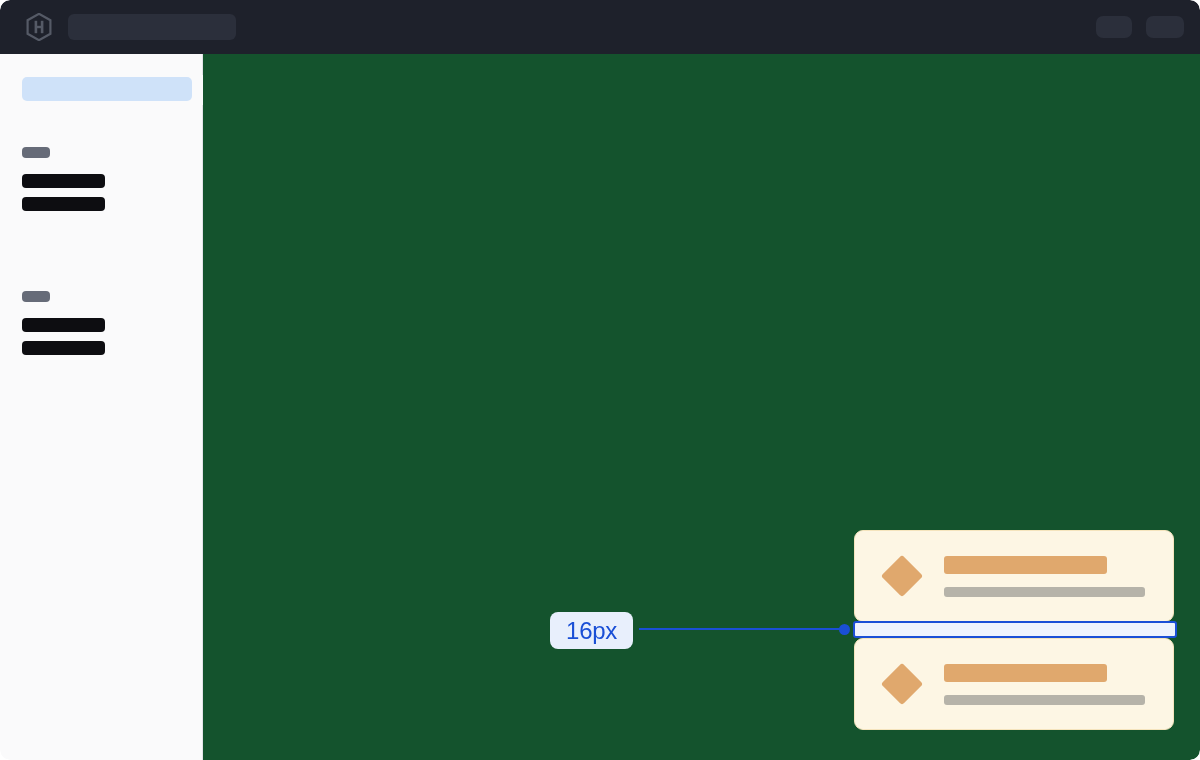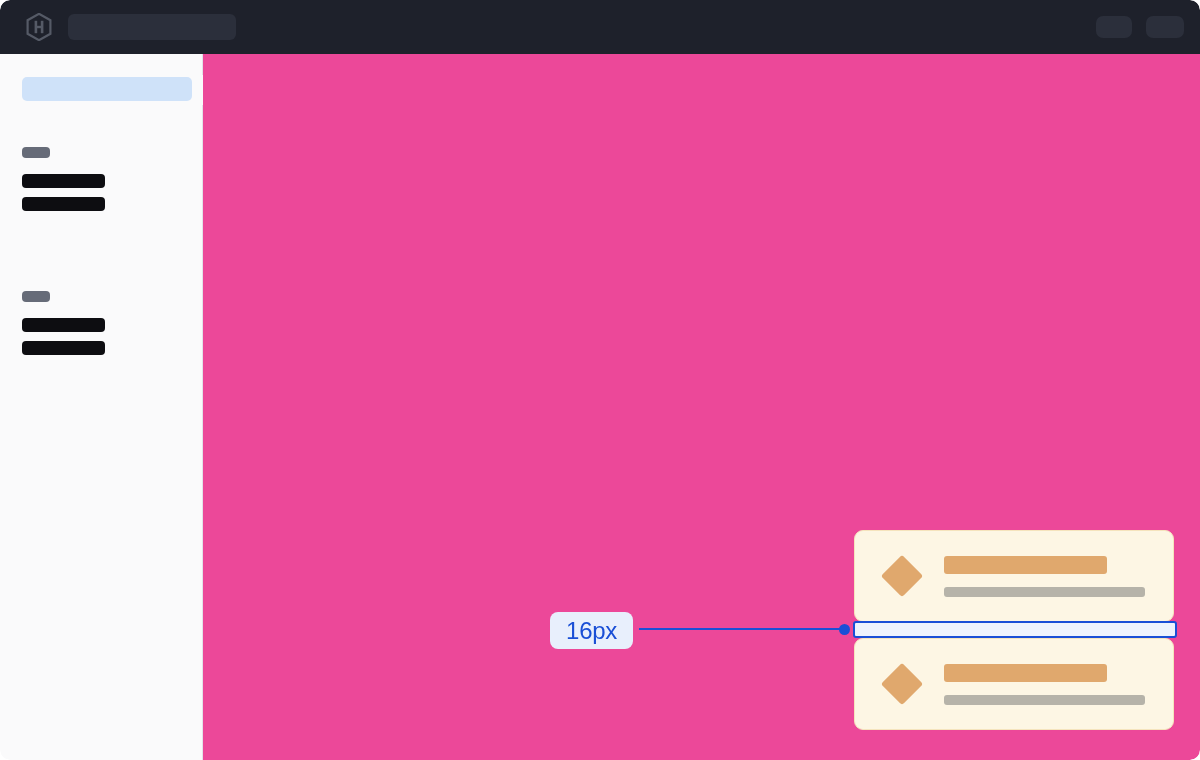--- a/index.html
+++ b/index.html
@@ -118,21 +118,21 @@
     border-radius: 4px;
     margin-bottom: 9px;
   }
 
   
   #canvas {
     position: absolute;
     left: 203px; top: 0;
     width: 997px;
     height: 706px;
-    background: #ec4899;
+    background: #14532d;
     border-bottom-right-radius: 10px;
   }
 
   
   #card-stack {
     position: absolute;
     left: 651px;  
     top: 476px;   
     width: 320px;
   }

